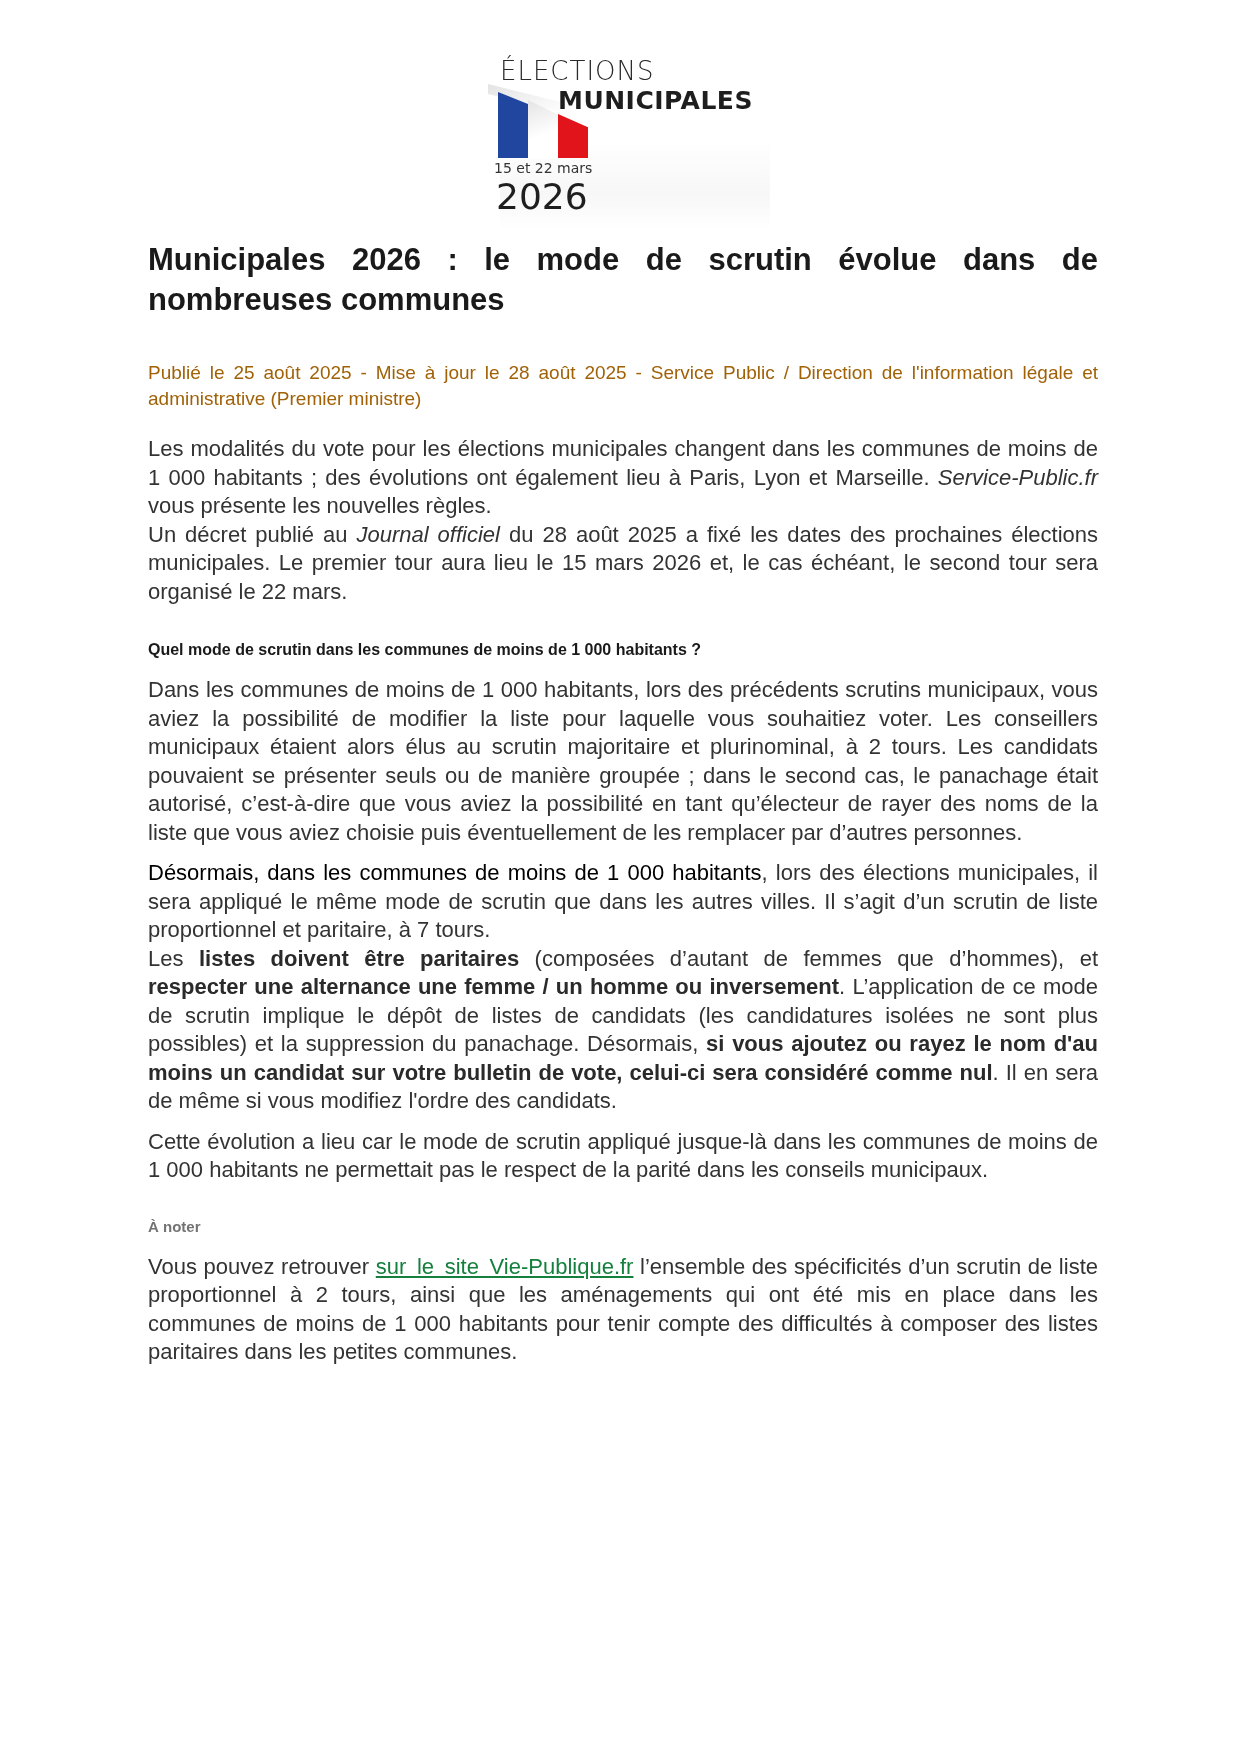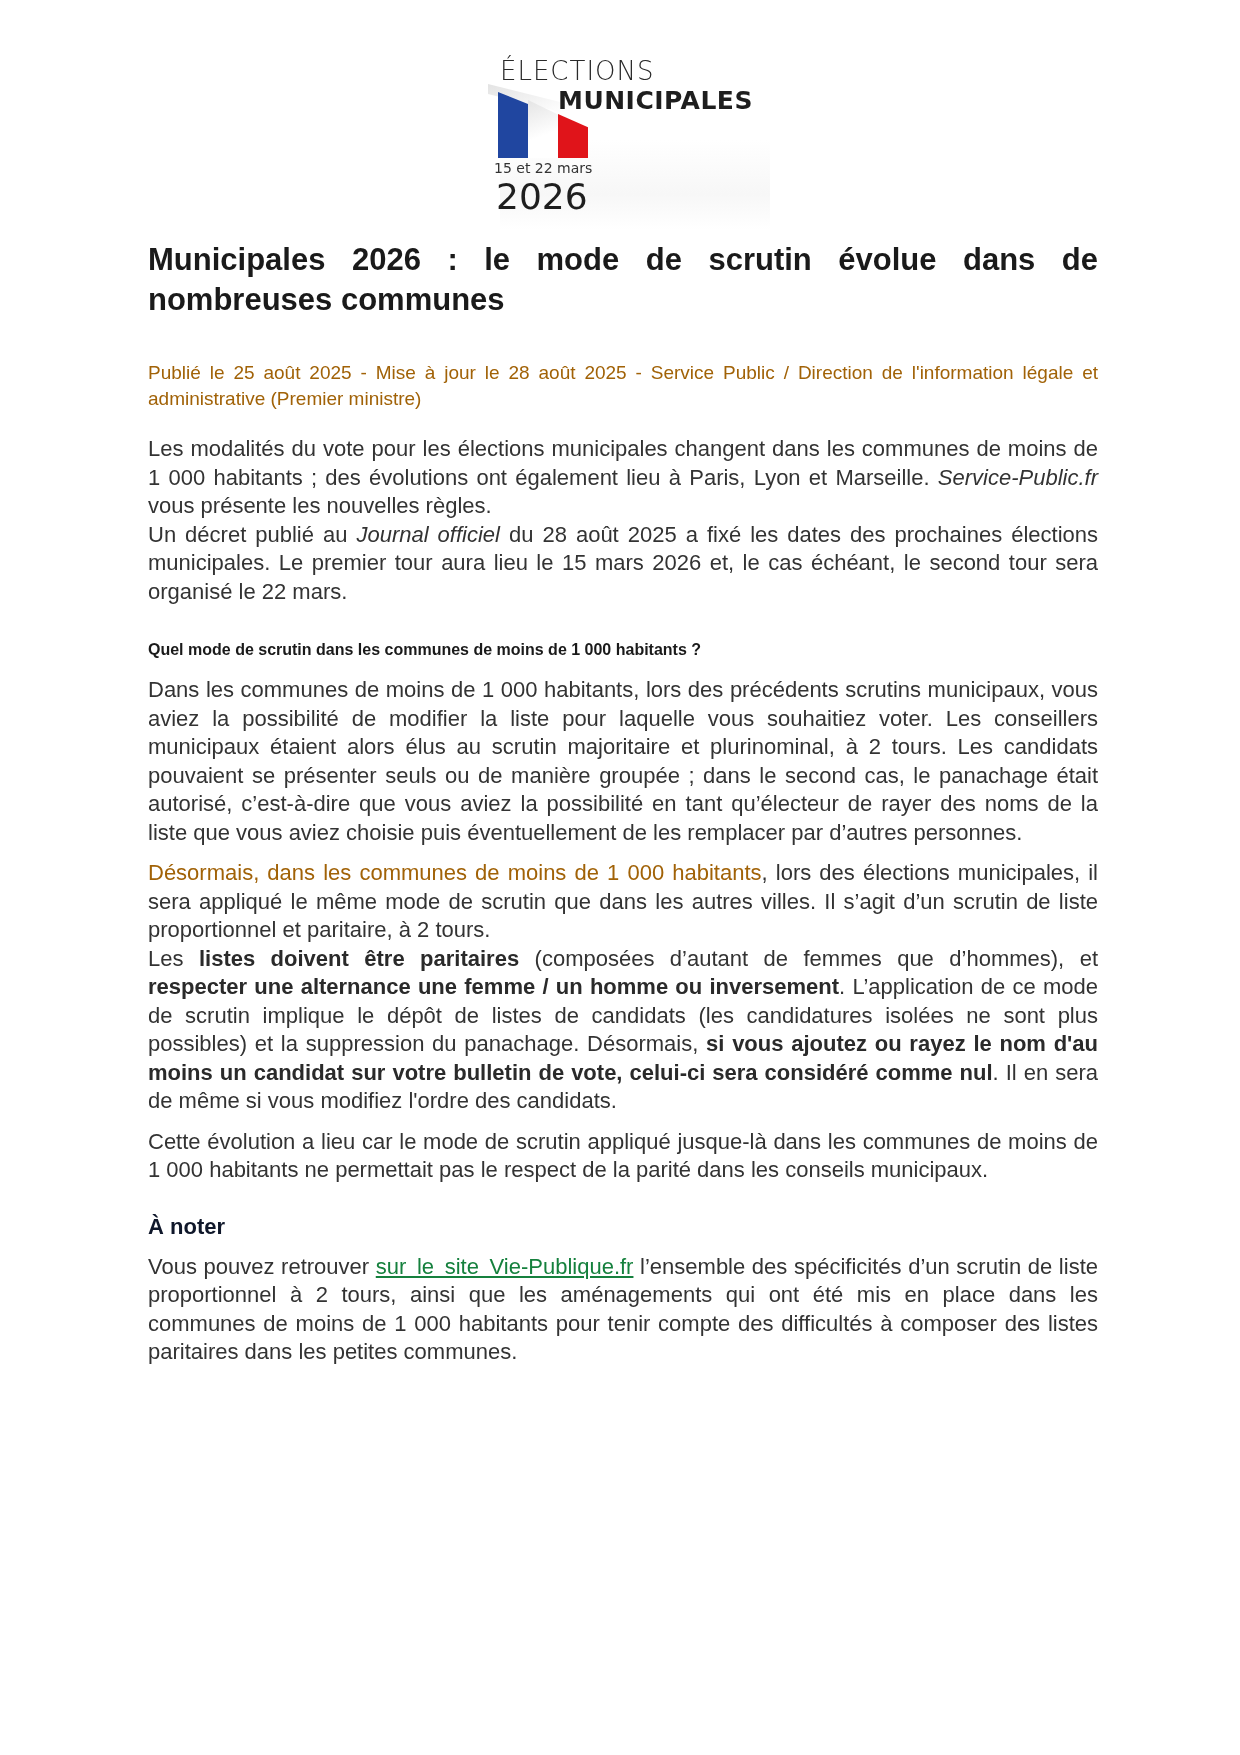--- a/index.html
+++ b/index.html
@@ -61,25 +61,25 @@
       margin-top: 40px; font-size: 19px; line-height: 26px; color: #a16207; text-align: justify;
     }
     p {
       margin: 0; font-size: 22px; line-height: 28.5px; text-align: justify; color: #333;
     }
     .intro { margin-top: 23px; }
     h2 {
       margin: 30px 0 0 0; font-size: 16px; line-height: 28px; font-weight: bold; color: #1a1a1a;
     }
     .gap { margin-top: 12px; }
-    .red { color: #a16207; }
+    .red { color: #000000; }
     b { color: #2a2a2a; }
     a { color: #15803d; text-decoration: underline; word-spacing: 4px; }
     h3 {
-      margin: 28px 0 0 0; font-size: 22px; line-height: 28px; font-weight: bold; color: #0f172a;
+      margin: 28px 0 0 0; font-size: 15px; line-height: 28px; font-weight: bold; color: #737373;
     }
   </style>
 </head>
 <body>
 
 <div class="logo">
   <div class="logo-bg"></div>
   <div class="flag-shadow"></div>
   <div class="flag-blue"></div>
   <div class="flag-white"></div>
@@ -93,19 +93,19 @@
 <div class="content">
   <h1>Municipales 2026 : le mode de scrutin évolue dans de nombreuses communes</h1>
   <div class="meta">Publié le 25 août 2025 - Mise à jour le 28 août 2025 - Service Public / Direction de l'information légale et administrative (Premier ministre)</div>
 
   <p class="intro"><span>Les modalités du vote pour les élections municipales changent dans les communes de moins de 1 000 habitants ; des évolutions ont également lieu à Paris, Lyon et Marseille. </span><i>Service-Public.fr</i><span> vous présente les nouvelles règles.</span></p>
   <p><span>Un décret publié au </span><i>Journal officiel</i><span> du 28 août 2025 a fixé les dates des prochaines élections municipales. Le premier tour aura lieu le 15 mars 2026 et, le cas échéant, le second tour sera organisé le 22 mars.</span></p>
 
   <h2>Quel mode de scrutin dans les communes de moins de 1 000 habitants ?</h2>
 
   <p class="gap">Dans les communes de moins de 1 000 habitants, lors des précédents scrutins municipaux, vous aviez la possibilité de modifier la liste pour laquelle vous souhaitiez voter. Les conseillers municipaux étaient alors élus au scrutin majoritaire et plurinominal, à 2 tours. Les candidats pouvaient se présenter seuls ou de manière groupée ; dans le second cas, le panachage était autorisé, c’est-à-dire que vous aviez la possibilité en tant qu’électeur de rayer des noms de la liste que vous aviez choisie puis éventuellement de les remplacer par d’autres personnes.</p>
-  <p class="gap"><span class="red">Désormais, dans les communes de moins de 1 000 habitants</span><span>, lors des élections municipales, il sera appliqué le même mode de scrutin que dans les autres villes. Il s’agit d’un scrutin de liste proportionnel et paritaire, à 2 tours.</span></p>
+  <p class="gap"><span class="red">Désormais, dans les communes de moins de 1 000 habitants</span><span>, lors des élections municipales, il sera appliqué le même mode de scrutin que dans les autres villes. Il s’agit d’un scrutin de liste proportionnel et paritaire, à 7 tours.</span></p>
   <p><span>Les </span><b>listes doivent être paritaires</b><span> (composées d’autant de femmes que d’hommes), et </span><b>respecter une alternance une femme / un homme ou inversement</b><span>. L’application de ce mode de scrutin implique le dépôt de listes de candidats (les candidatures isolées ne sont plus possibles) et la suppression du panachage. Désormais, </span><b>si vous ajoutez ou rayez le nom d'au moins un candidat sur votre bulletin de vote, celui-ci sera considéré comme nul</b><span>. Il en sera de même si vous modifiez l'ordre des candidats.</span></p>
   <p class="gap">Cette évolution a lieu car le mode de scrutin appliqué jusque-là dans les communes de moins de 1 000 habitants ne permettait pas le respect de la parité dans les conseils municipaux.</p>
 
   <h3>À noter</h3>
   <p class="gap"><span>Vous pouvez retrouver </span><a href="#">sur le site Vie-Publique.fr</a><span> l’ensemble des spécificités d’un scrutin de liste proportionnel à 2 tours, ainsi que les aménagements qui ont été mis en place dans les communes de moins de 1 000 habitants pour tenir compte des difficultés à composer des listes paritaires dans les petites communes.</span></p>
 </div>
 
 </body></html>

